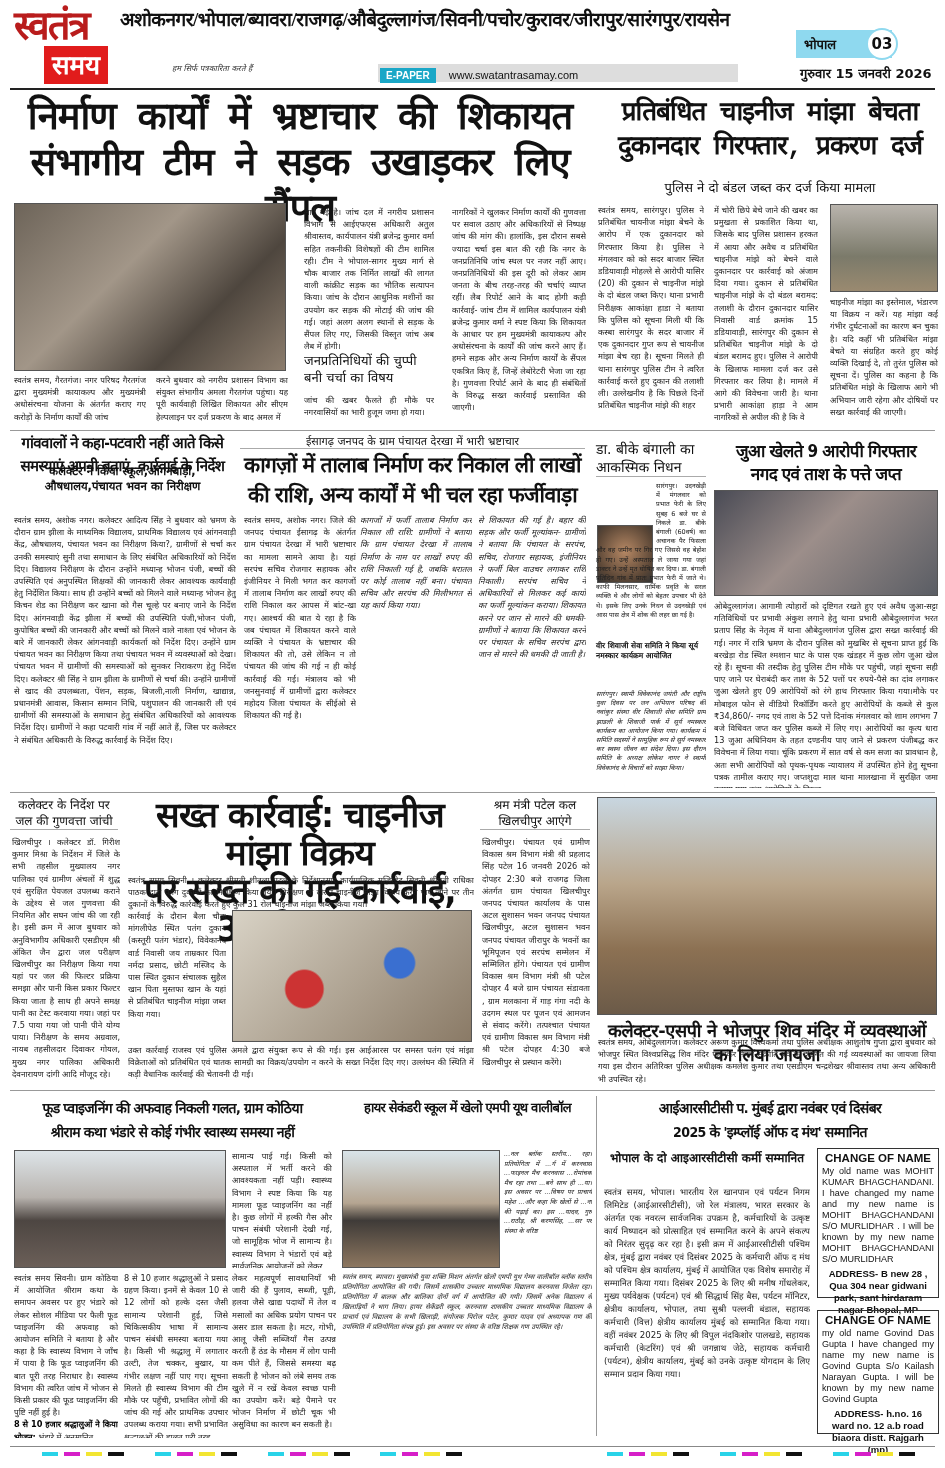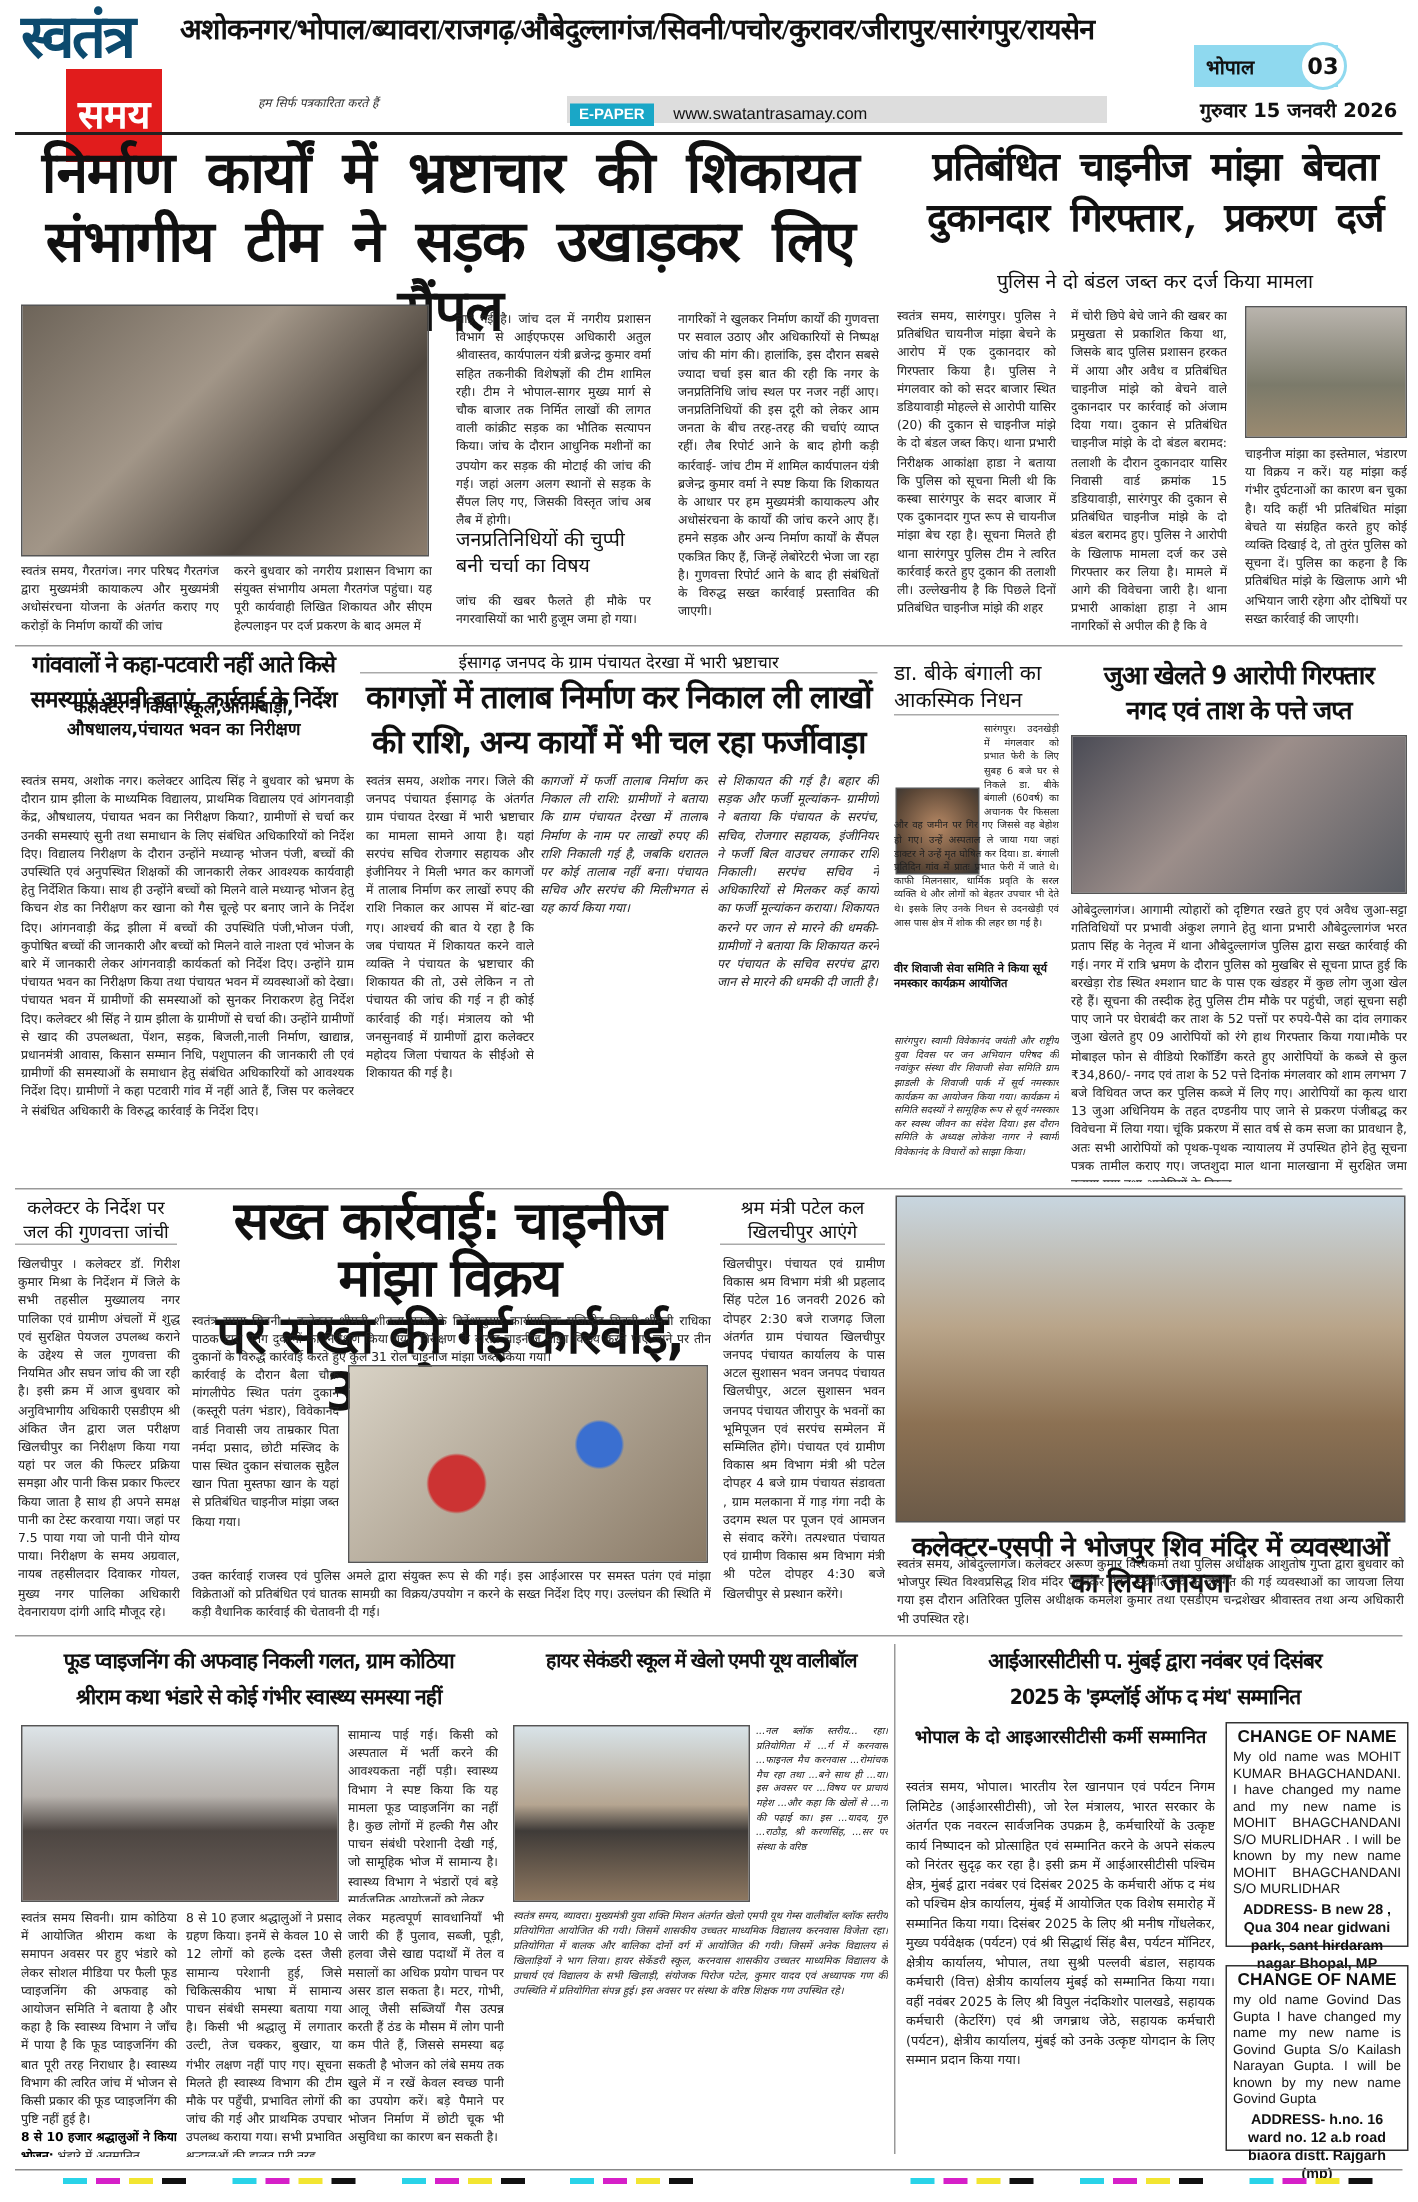--- a/index.html
+++ b/index.html
@@ -1,20 +1,20 @@
 <!DOCTYPE html>
 <html><head>
 <meta charset="utf-8">
 <style>
 *{box-sizing:border-box;margin:0;padding:0}
 body{width:945px;height:1468px;background:#fff;font-family:"DejaVu Sans",sans-serif;color:#111;position:relative;overflow:hidden}
 .abs{position:absolute}
 .head-logo{left:14px;top:4px;width:100px;height:80px}
-.logo-top{font-family:"DejaVu Serif",serif;font-weight:bold;font-size:40px;line-height:42px;color:#0c4a6e;letter-spacing:-2px}
-.logo-bottom{display:inline-block;background:#e11c1c;color:#fff;font-weight:bold;font-size:26px;line-height:30px;padding:16px 8px;margin-left:30px}
+.logo-top{font-family:"DejaVu Serif",serif;font-weight:bold;font-size:40px;line-height:42px;color:#b91c1c;letter-spacing:-2px}
+.logo-bottom{display:inline-block;background:#e11c1c;color:#fff;font-weight:bold;font-size:26px;line-height:30px;padding:4px 8px;margin-left:30px}
 .cities{left:120px;top:6px;width:660px;font-size:19px;font-weight:bold;letter-spacing:-0.5px;white-space:nowrap;overflow:hidden;font-family:Liberation Serif, serif}
 .tagline{left:172px;top:62px;font-size:8px;font-style:italic;color:#333}
 .epaper-bar{left:378px;top:64px;width:360px;height:18px;background:#ddd}
 .epaper-tag{display:inline-block;background:#1aa7c7;color:#fff;font-size:10px;font-weight:bold;padding:2px 6px;margin-left:2px;font-family:"Liberation Sans",sans-serif}
 .epaper-url{display:inline-block;font-size:11px;margin-left:8px;font-family:"Liberation Sans",sans-serif}
 .edition{left:796px;top:30px;width:96px;height:28px;background:#8fd9ef;font-weight:bold;font-size:13px;padding:5px 8px}
 .edition .pg{position:absolute;right:-6px;top:-2px;width:32px;height:32px;border-radius:50%;background:#fff;border:2px solid #8fd9ef;text-align:center;line-height:28px;font-size:15px}
 .date{left:800px;top:64px;font-size:13px;font-weight:bold}
 .rule{background:#222;height:2px}
 h1,h2,h3{font-family:Liberation Mono, monospace;font-weight:bold;letter-spacing:-1px}

